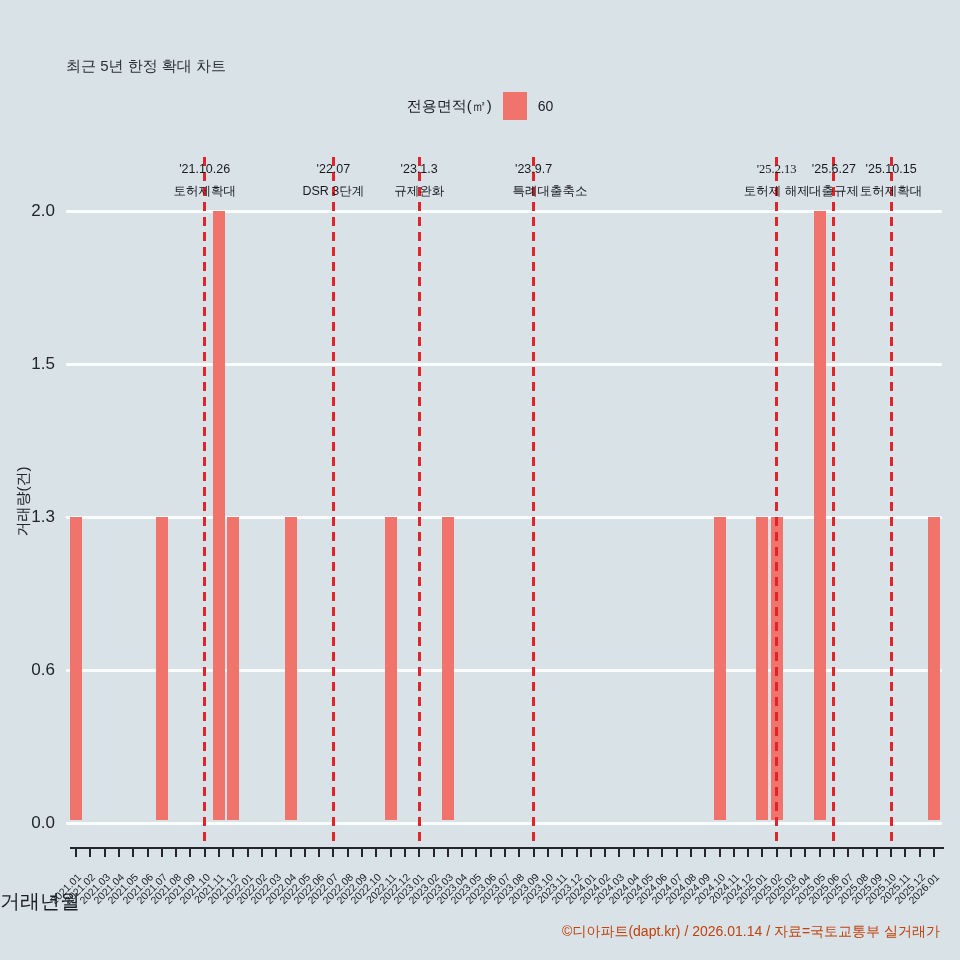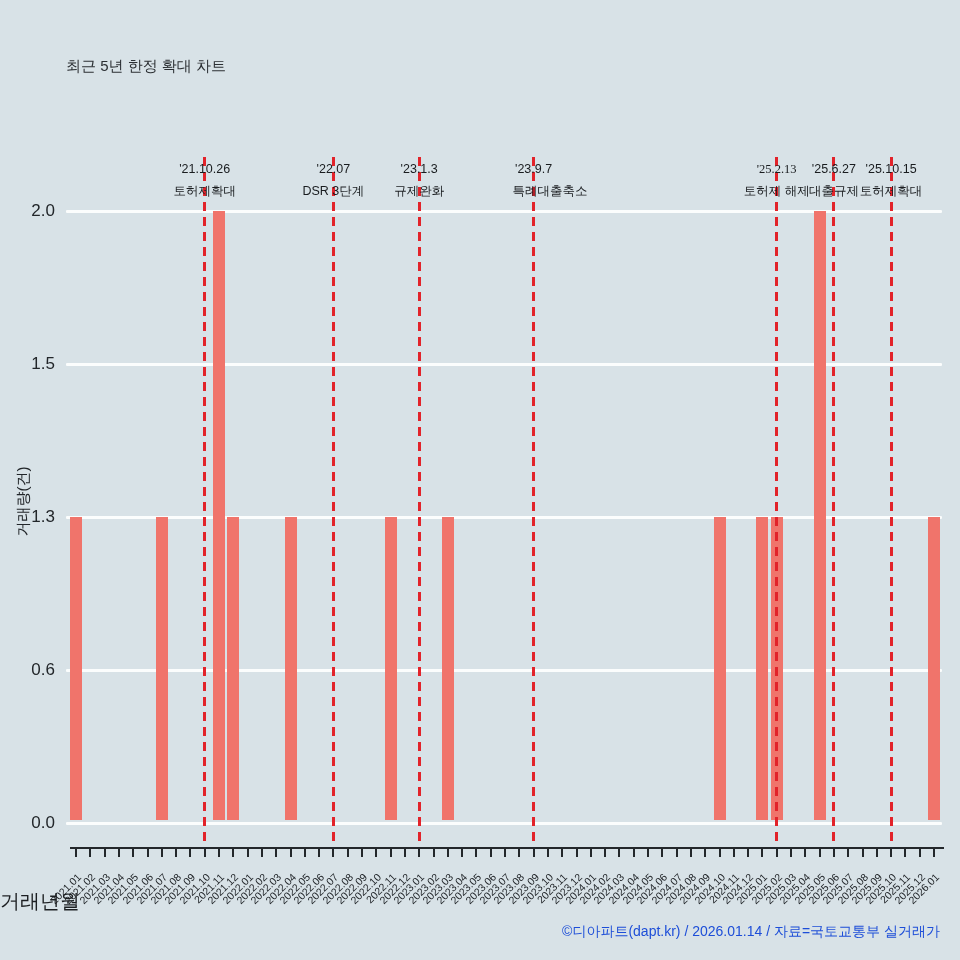--- a/index.html
+++ b/index.html
@@ -65,30 +65,35 @@
   .x-tick { position:absolute; top:849px; width:2px; height:8px; background:#23272b; }
   .x-label {
     position:absolute; width:56px; text-align:right;
     font-size:10.5px; color:#22262a;
     transform:rotate(-45deg); transform-origin:100% 50%;
     white-space:nowrap;
   }
 
   .footer {
     position:absolute; right:20px; top:923px;
-    font-size:14px; color:#1d4ed8;
+    font-size:14px; color:#c2410c;
   }
 </style>
 </head>
 <body style="background: rgb(216, 226, 231);">
 
 <div id="stage">
 
   <div class="subtitle">최근 5년 한정 확대 차트</div>
 
+  <div class="legend">
+    <span class="legend-label">전용면적(㎡)</span>
+    <span class="legend-swatch" style="background: rgb(240, 116, 107);"></span>
+    <span class="legend-value">60</span>
+  </div>
 
   <div class="plot" id="plot">
       <div class="gridline" style="top: 821.5px; background: rgb(251, 253, 253);"></div>
       <div class="ytick-label" style="left: 5px; top: 813px;">0.0</div>
       <div class="gridline" style="top: 668.5px; background: rgb(251, 253, 253);"></div>
       <div class="ytick-label" style="left: 5px; top: 660px;">0.6</div>
       <div class="gridline" style="top: 515.5px; background: rgb(251, 253, 253);"></div>
       <div class="ytick-label" style="left: 5px; top: 507px;">1.3</div>
       <div class="gridline" style="top: 362.5px; background: rgb(251, 253, 253);"></div>
       <div class="ytick-label" style="left: 5px; top: 354px;">1.5</div>

